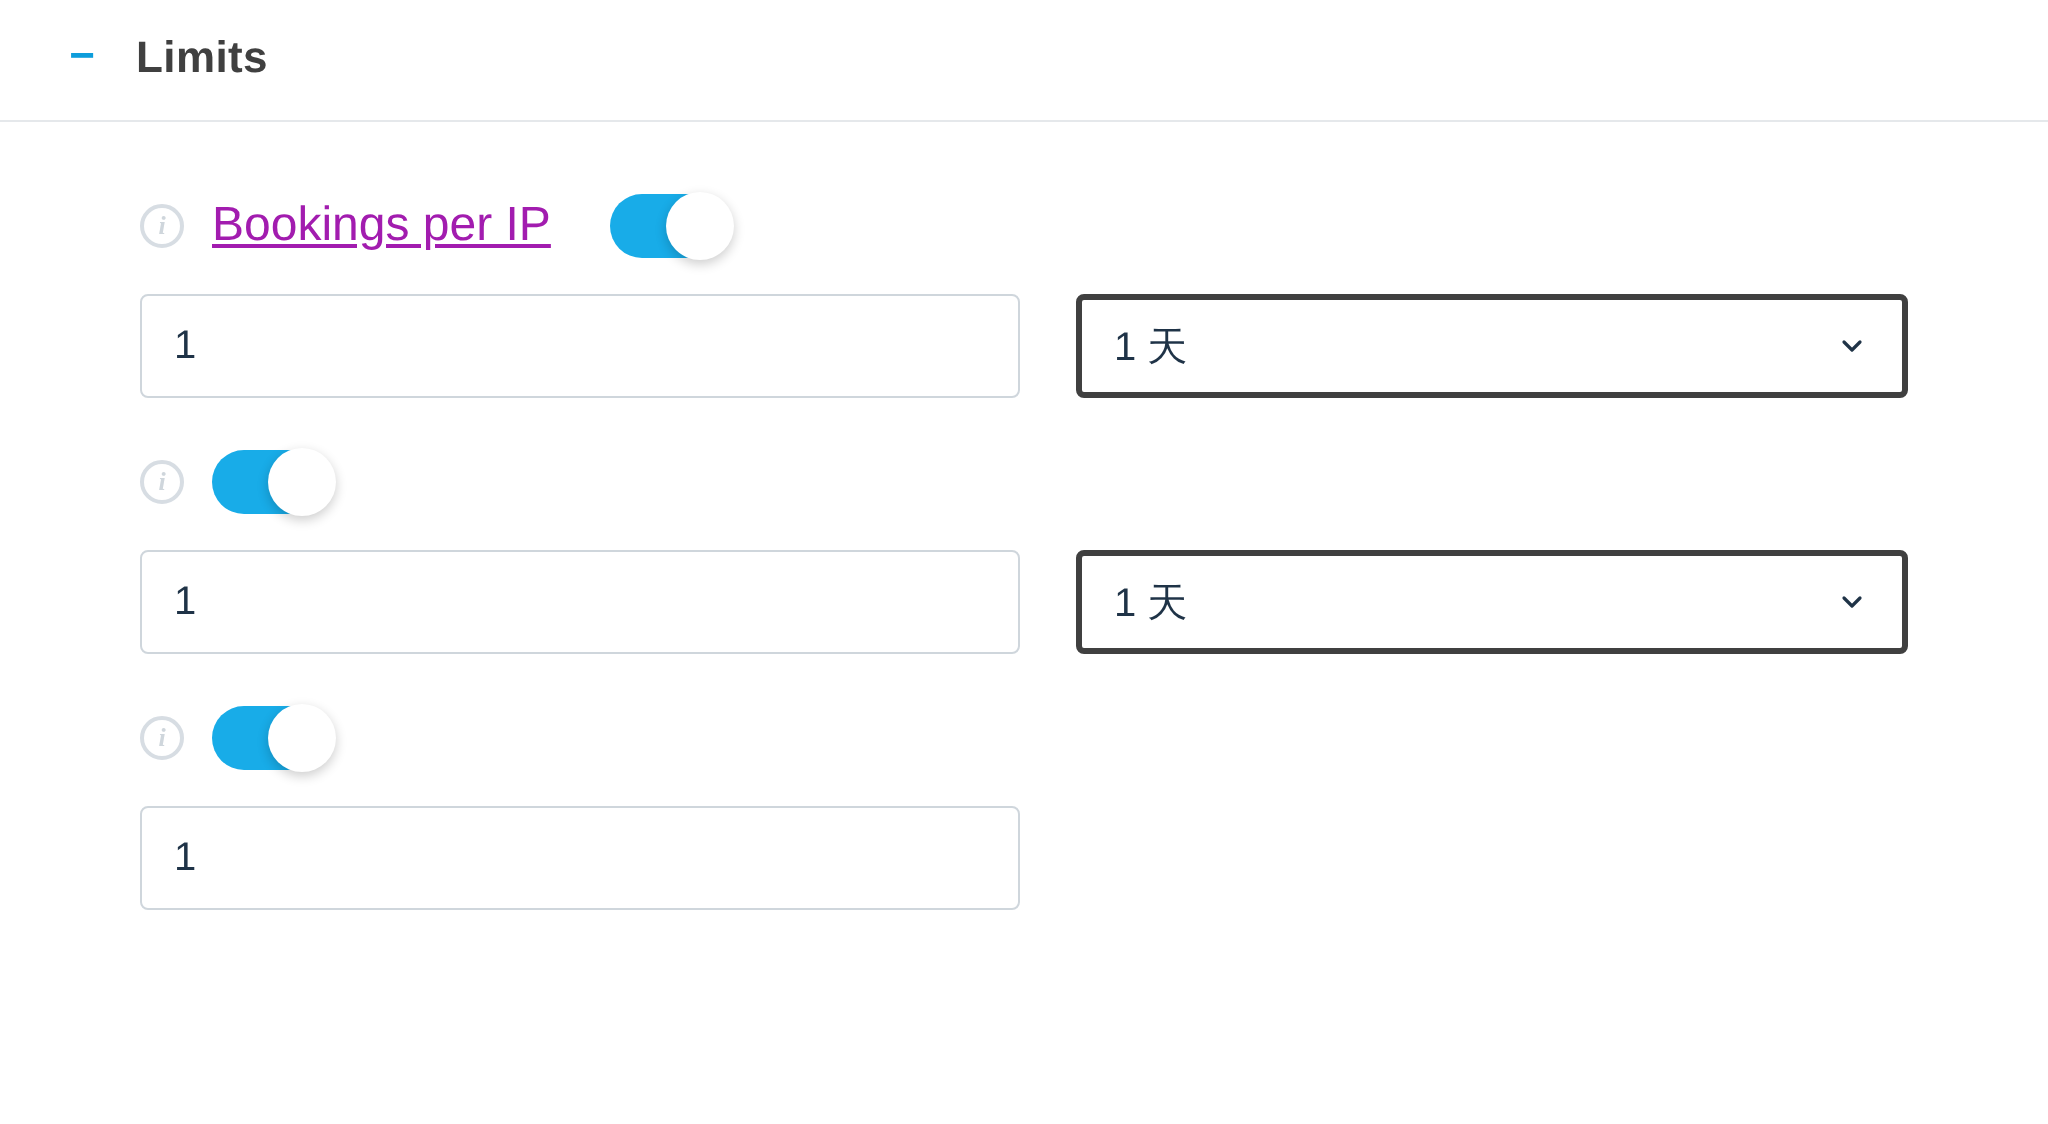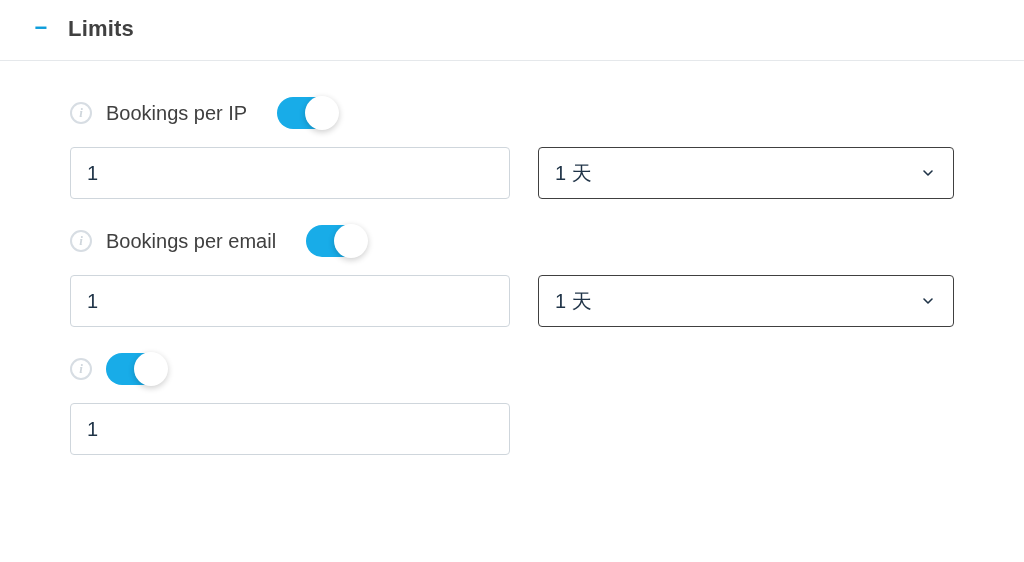--- a/index.html
+++ b/index.html
@@ -48,23 +48,24 @@
     font-style: italic;
     font-weight: 700;
     font-size: 13px;
     display: inline-flex;
     align-items: center;
     justify-content: center;
     margin-right: 14px;
     flex-shrink: 0;
   }
   .limit-label {
-    font-size: 20px;
-    color: #404040;
+    font-size: 24px;
+    color: #a21caf;
     margin-right: 30px;
+    text-decoration: underline;
   }
   .toggle {
     position: relative;
     display: inline-block;
     width: 60px; height: 32px;
     flex-shrink: 0;
   }
   .toggle-track {
     position: absolute; inset: 0;
     background: #18ace8;
@@ -91,21 +92,21 @@
     padding: 0 16px;
     font-size: 20px;
     color: #1f3347;
     display: flex;
     align-items: center;
     background: #fff;
   }
   .select {
     flex: 1 1 auto;
     height: 52px;
-    border: 1px solid #404040;
+    border: 3px solid #404040;
     border-radius: 4px;
     padding: 0 16px;
     font-size: 20px;
     color: #1f3347;
     display: flex;
     align-items: center;
     justify-content: space-between;
     background: #fff;
   }
   .chevron {
@@ -145,21 +146,20 @@
               <path d="M6 9l6 6 6-6"></path>
             </svg>
         </span>
       </div>
     </div>
   </div>
 
   <div class="limit-block">
     <div class="limit-row-top">
       <span class="info-icon">i</span>
-      <span class="limit-label">Bookings per email</span>
       <span class="toggle">
         <span class="toggle-track"></span>
         <span class="toggle-thumb"></span>
       </span>
     </div>
     <div class="limit-row-inputs">
       <div class="num-input">1</div>
       <div class="select">
         <span>1 天</span>
         <span class="chevron">

